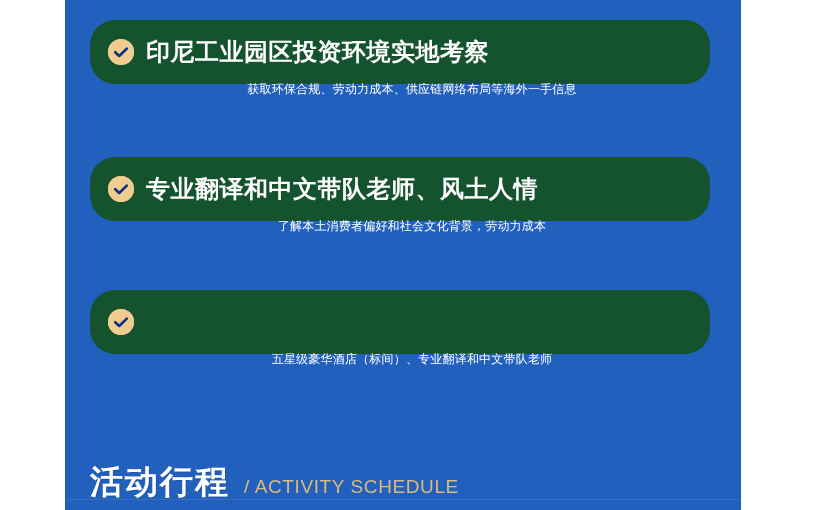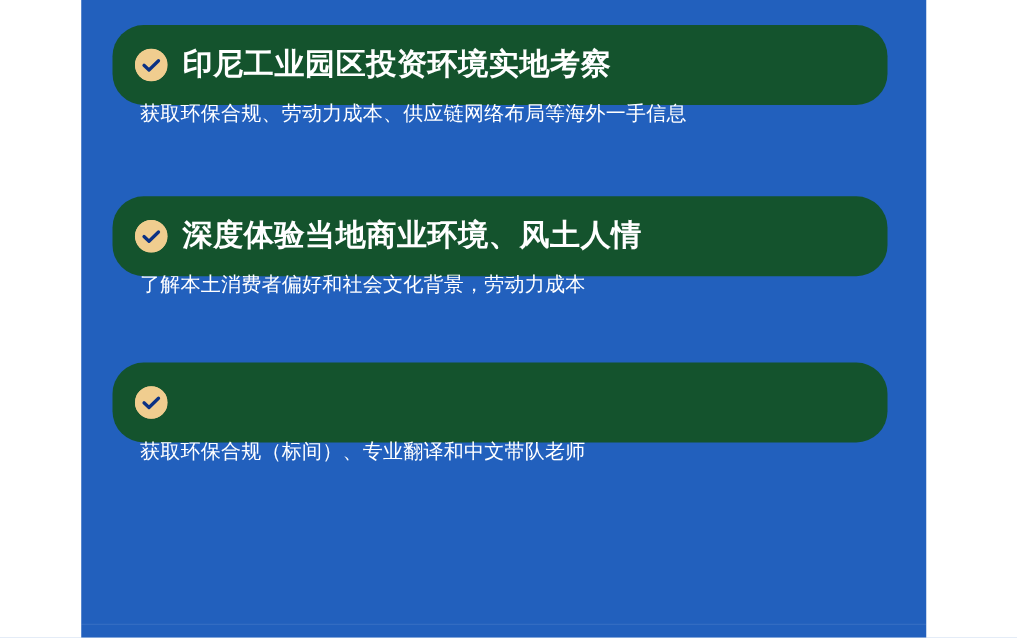--- a/index.html
+++ b/index.html
@@ -77,25 +77,26 @@
     line-height: 1;
     white-space: nowrap;
   }
 
   .feature-desc {
     position: absolute;
     left: 47px;
     top: 62px;
     width: 600px;
     color: #ffffff;
-    font-size: 16px;
+    font-size: 12px;
     font-weight: normal;
     line-height: 1.2;
     letter-spacing: 0.2px;
     white-space: nowrap;
+    text-align: center;
   }
 
   
   #section-heading {
     position: absolute;
     left: 25px;
     bottom: 12px;
     display: flex;
     align-items: baseline;
   }
@@ -145,34 +146,38 @@
     </div>
 
     <div class="feature feature-2">
       <div class="pill">
         <span class="check-icon">
           <svg width="26" height="26" viewBox="0 0 26 26" aria-hidden="true">
             <circle cx="13" cy="13" r="13" fill="#f0cd8f"></circle>
             <path d="M7.2 13.2 L11.2 17 L18.8 9.6" fill="none" stroke="#0b3184" stroke-width="2.6" stroke-linecap="round" stroke-linejoin="round"></path>
           </svg>
         </span>
-        <span class="pill-title">深度体验当地商业环境、风土人情</span>
+        <span class="pill-title">专业翻译和中文带队老师、风土人情</span>
       </div>
       <div class="feature-desc">了解本土消费者偏好和社会文化背景，劳动力成本</div>
     </div>
 
     <div class="feature feature-3">
       <div class="pill">
         <span class="check-icon">
           <svg width="26" height="26" viewBox="0 0 26 26" aria-hidden="true">
             <circle cx="13" cy="13" r="13" fill="#f0cd8f"></circle>
             <path d="M7.2 13.2 L11.2 17 L18.8 9.6" fill="none" stroke="#0b3184" stroke-width="2.6" stroke-linecap="round" stroke-linejoin="round"></path>
           </svg>
         </span>
       </div>
-      <div class="feature-desc">获取环保合规（标间）、专业翻译和中文带队老师</div>
+      <div class="feature-desc">五星级豪华酒店（标间）、专业翻译和中文带队老师</div>
     </div>
 
     <div id="bottom-rule"></div>
 
+    <div id="section-heading">
+      <span class="cn">活动行程</span>
+      <span class="en">/ ACTIVITY SCHEDULE</span>
+    </div>
 
   </div>
 </div>
 
 </body></html>

